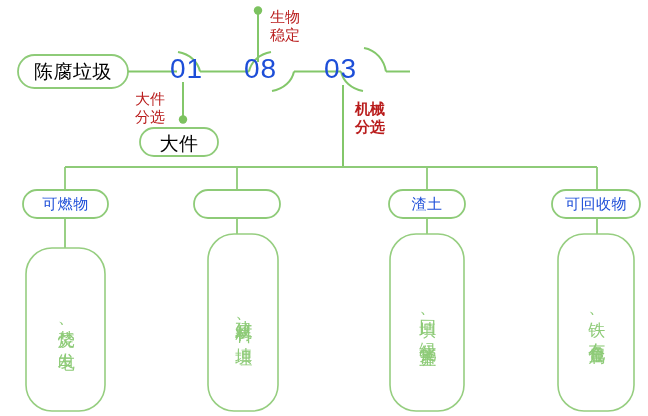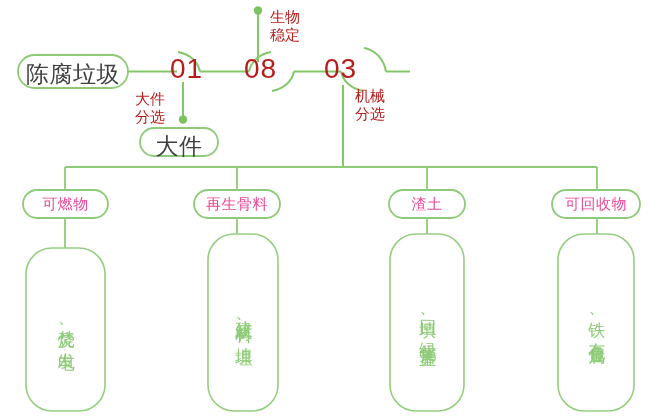--- a/index.html
+++ b/index.html
@@ -52,33 +52,33 @@
   }
   .dot-green {
     fill: #7cc25f;
   }
   .txt {
     position: absolute;
     white-space: pre;
     line-height: 1.05;
   }
   .pill-label {
-    color: #404040;
-    font-size: 23px;
+    color: #000000;
+    font-size: 19px;
     letter-spacing: 0.5px;
     text-align: center;
   }
   .pill-label-sm {
-    color: #ec4899;
+    color: #1d4ed8;
     font-size: 15px;
     letter-spacing: 0.5px;
     text-align: center;
   }
   .step-num {
-    color: #b91c1c;
+    color: #1d4ed8;
     font-size: 28px;
     letter-spacing: 1px;
     font-weight: 400;
   }
   .dark-label {
     color: #b91c1c;
     font-size: 15px;
     line-height: 1.22;
     text-align: left;
   }
@@ -162,27 +162,26 @@
   <div class="txt pill-label" style="left:18px; top:62px; width:110px;">陈腐垃圾</div>
 
   <div class="txt step-num" style="left:170px; top:54px;">01</div>
   <div class="txt step-num" style="left:244px; top:54px;">08</div>
   <div class="txt step-num" style="left:324px; top:54px;">03</div>
 
   <div class="txt dark-label" style="left:135px; top:90px;">大件
 分选</div>
   <div class="txt dark-label" style="left:270px; top:8px;">生物
 稳定</div>
-  <div class="txt dark-label" style="left:355px; top:87px;">机械
+  <div class="txt dark-label" style="left:355px; top:100px;font-weight:bold;">机械
 分选</div>
 
   <div class="txt pill-label" style="left:140px; top:134px; width:78px;">大件</div>
 
   <div class="txt pill-label-sm" style="left:23px; top:196px; width:85px;">可燃物</div>
-  <div class="txt pill-label-sm" style="left:194px; top:196px; width:86px;">再生骨料</div>
   <div class="txt pill-label-sm" style="left:389px; top:196px; width:76px;">渣土</div>
   <div class="txt pill-label-sm" style="left:552px; top:196px; width:88px;">可回收物</div>
 
   <div class="vbox-wrap" style="left:26px; top:248px; width:79px; height:163px;">
     <div class="vert-text">焚烧、发电</div>
   </div>
   <div class="vbox-wrap" style="left:208px; top:234px; width:70px; height:177px;">
     <div class="vert-text">建筑材料、填埋</div>
   </div>
   <div class="vbox-wrap" style="left:390px; top:234px; width:74px; height:177px;">

